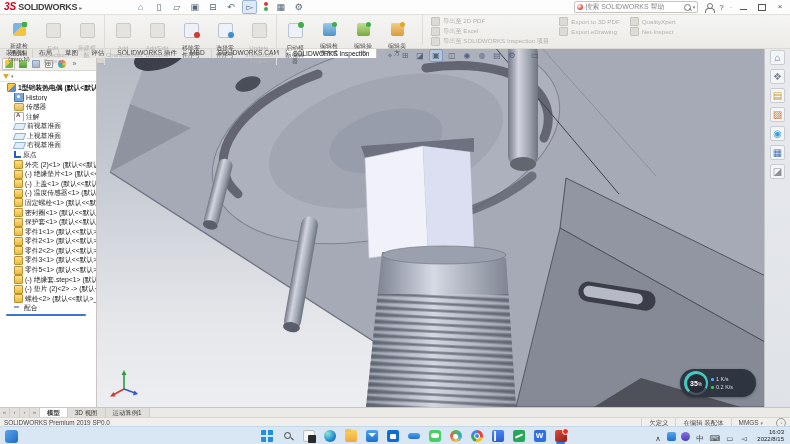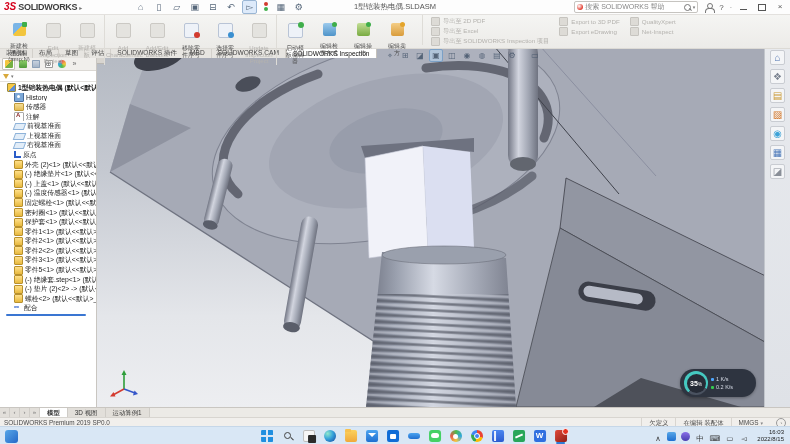--- a/index.html
+++ b/index.html
@@ -176,21 +176,20 @@
   .i-shield-blue{background:linear-gradient(#57a7e8,#1f6fd0)}
   .i-shield-purple{background:linear-gradient(#8a6fe8,#4a3fb0);border-radius:50%}
   .clock{text-align:right;font-size:6px;line-height:7px;color:#222;padding-left:4px}
 </style>
 </head>
 <body>
 
 <div id="app">
 
   <div class="titlebar">
-    <div class="doc-title">1型铠装热电偶.SLDASM</div>
     <div class="brand">
       <span class="brand-mark">3S</span>
       <span class="brand-name">SOLIDWORKS</span>
       <span class="brand-exp">▸</span>
     </div>
     <div class="qa-bar">
 
     <span class="qa">⌂</span>
         <span class="qa">▯</span>
         <span class="qa">▱</span>

